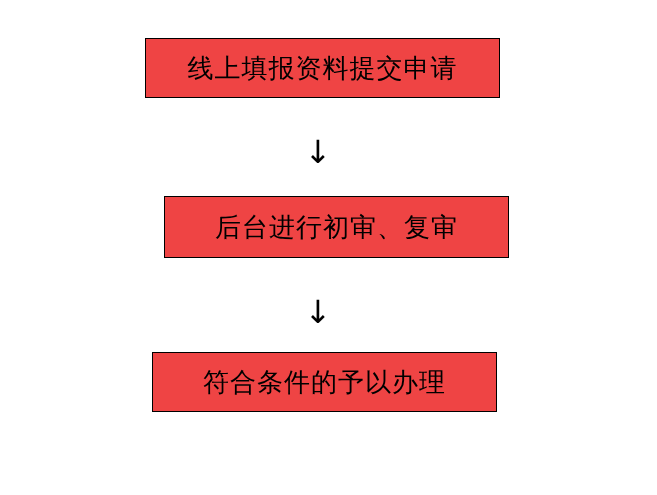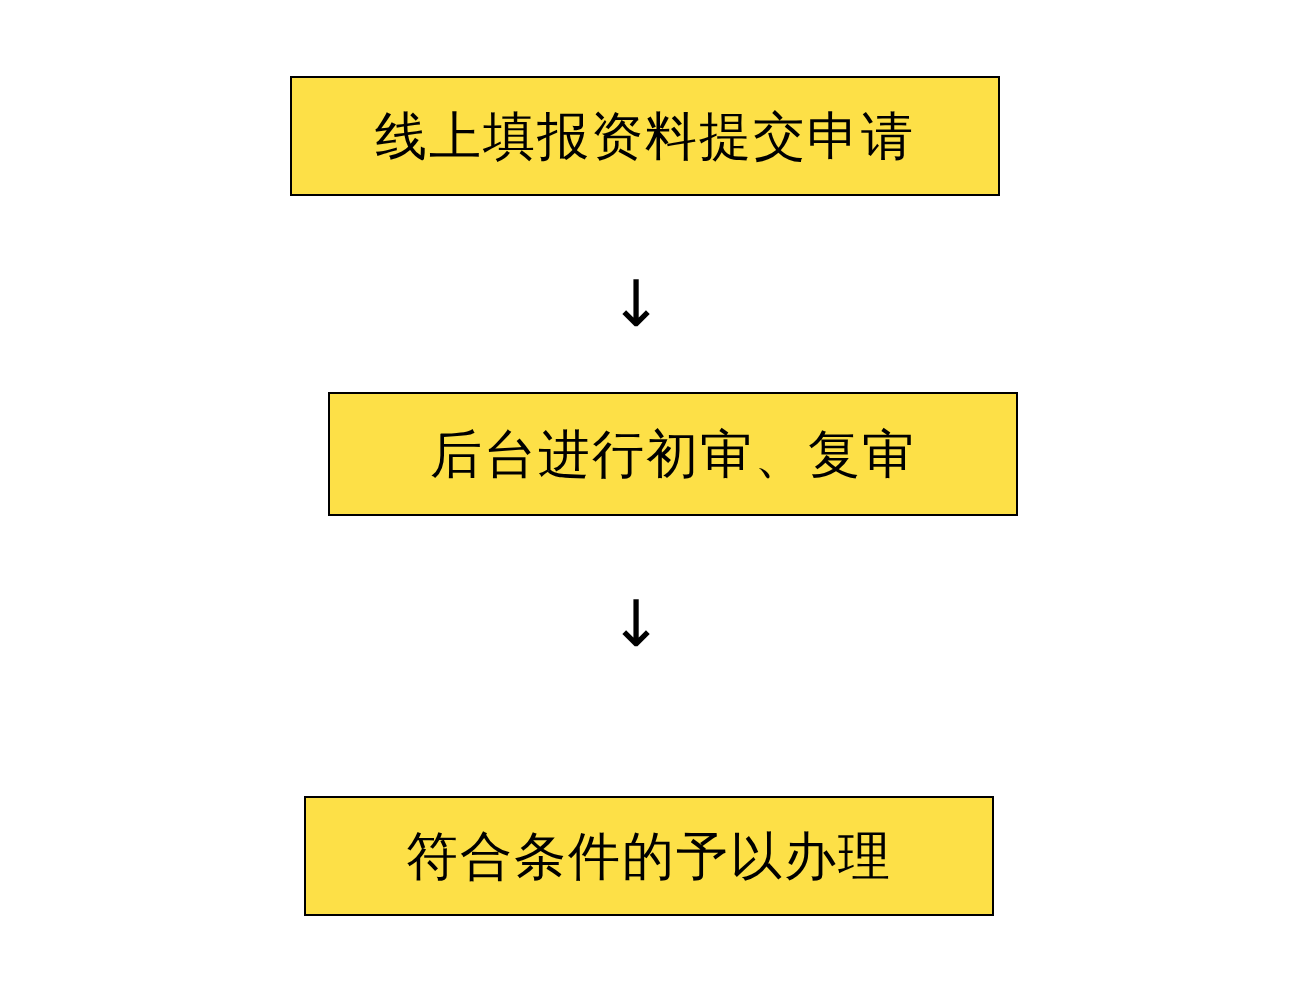--- a/index.html
+++ b/index.html
@@ -12,32 +12,32 @@
     width: 657px;
     height: 495px;
     background: #ffffff;
     font-family: "Liberation Serif", serif;
     overflow: hidden;
   }
   .flow-step {
     position: absolute;
     box-sizing: border-box;
     border: 1px solid #000000;
-    background: #fde047;
+    background: #ef4444;
     color: #000000;
     display: flex;
     align-items: center;
     justify-content: center;
     font-size: 26px;
     letter-spacing: 1px;
     white-space: nowrap;
   }
   .step-1 { left: 145px; top: 38px;  width: 355px; height: 60px; }
   .step-2 { left: 164px; top: 196px; width: 345px; height: 62px; }
-  .step-3 { left: 152px; top: 352px; width: 345px; height: 60px; margin-top: 46px; }
+  .step-3 { left: 152px; top: 352px; width: 345px; height: 60px; }
   .down-arrow {
     position: absolute;
     width: 40px;
     text-align: center;
     color: #000000;
     font-size: 32px;
     line-height: 36px;
     font-family: "DejaVu Sans", sans-serif;
     user-select: none;
   }

